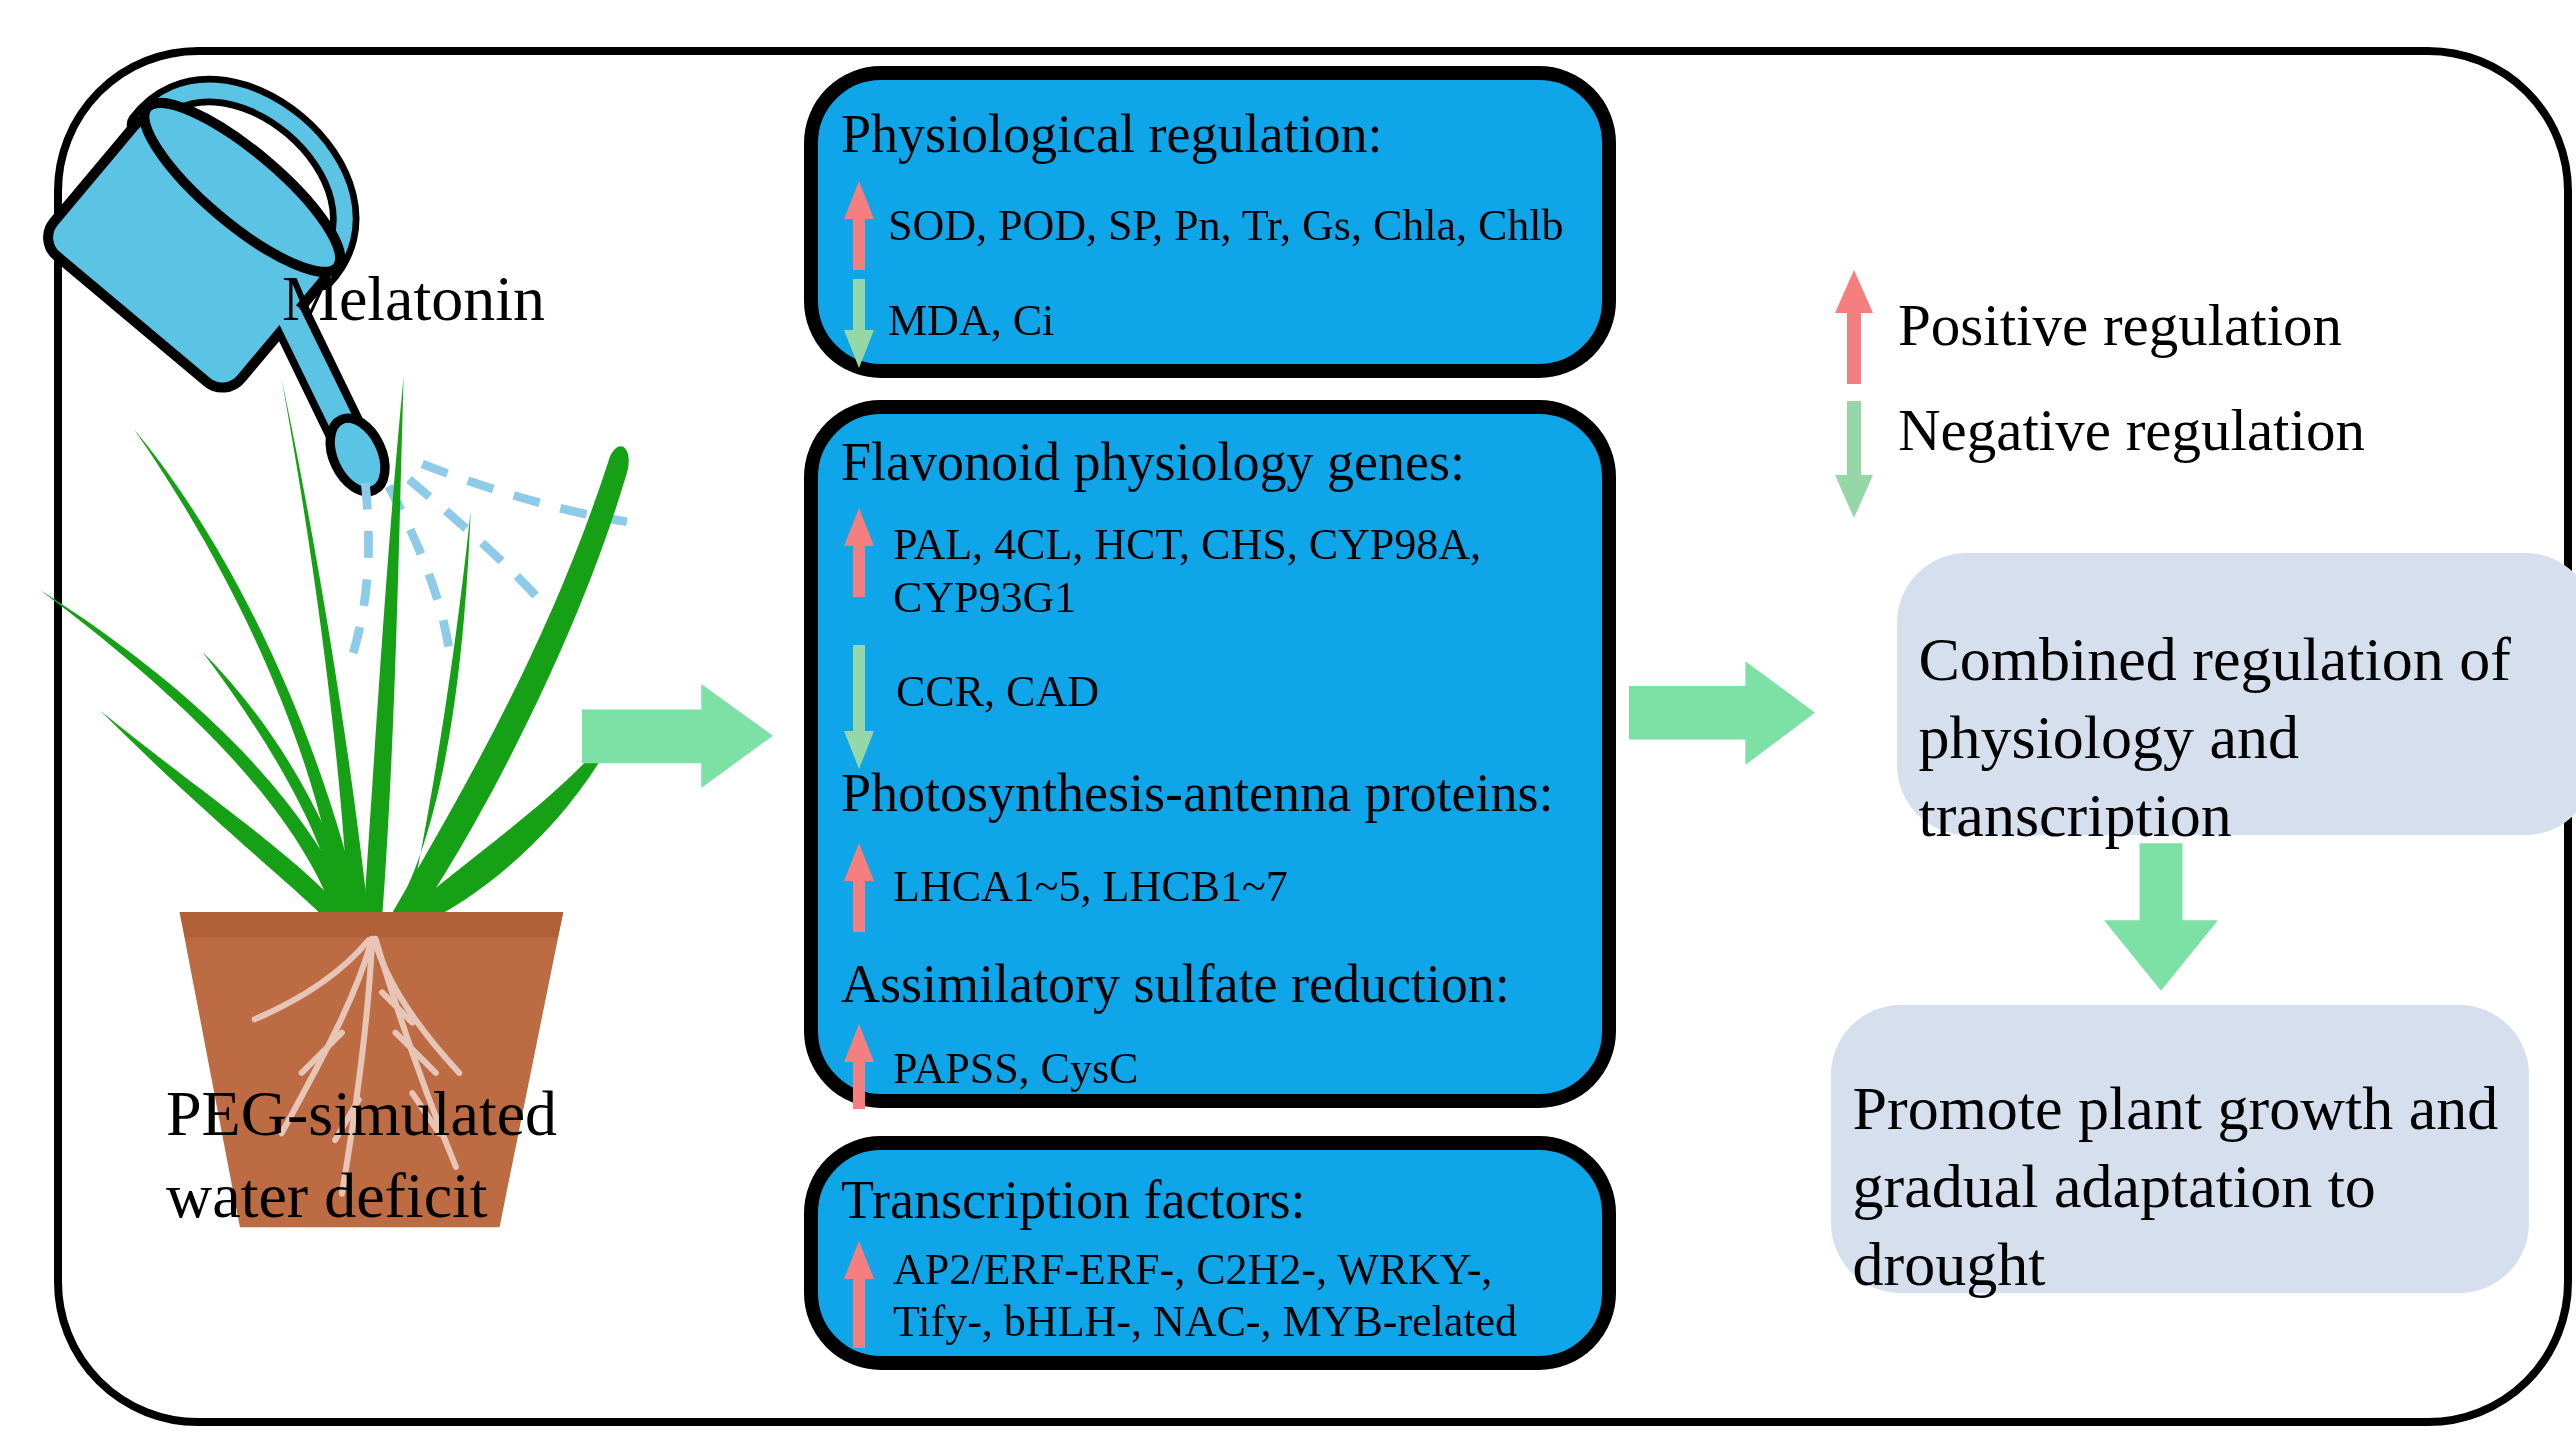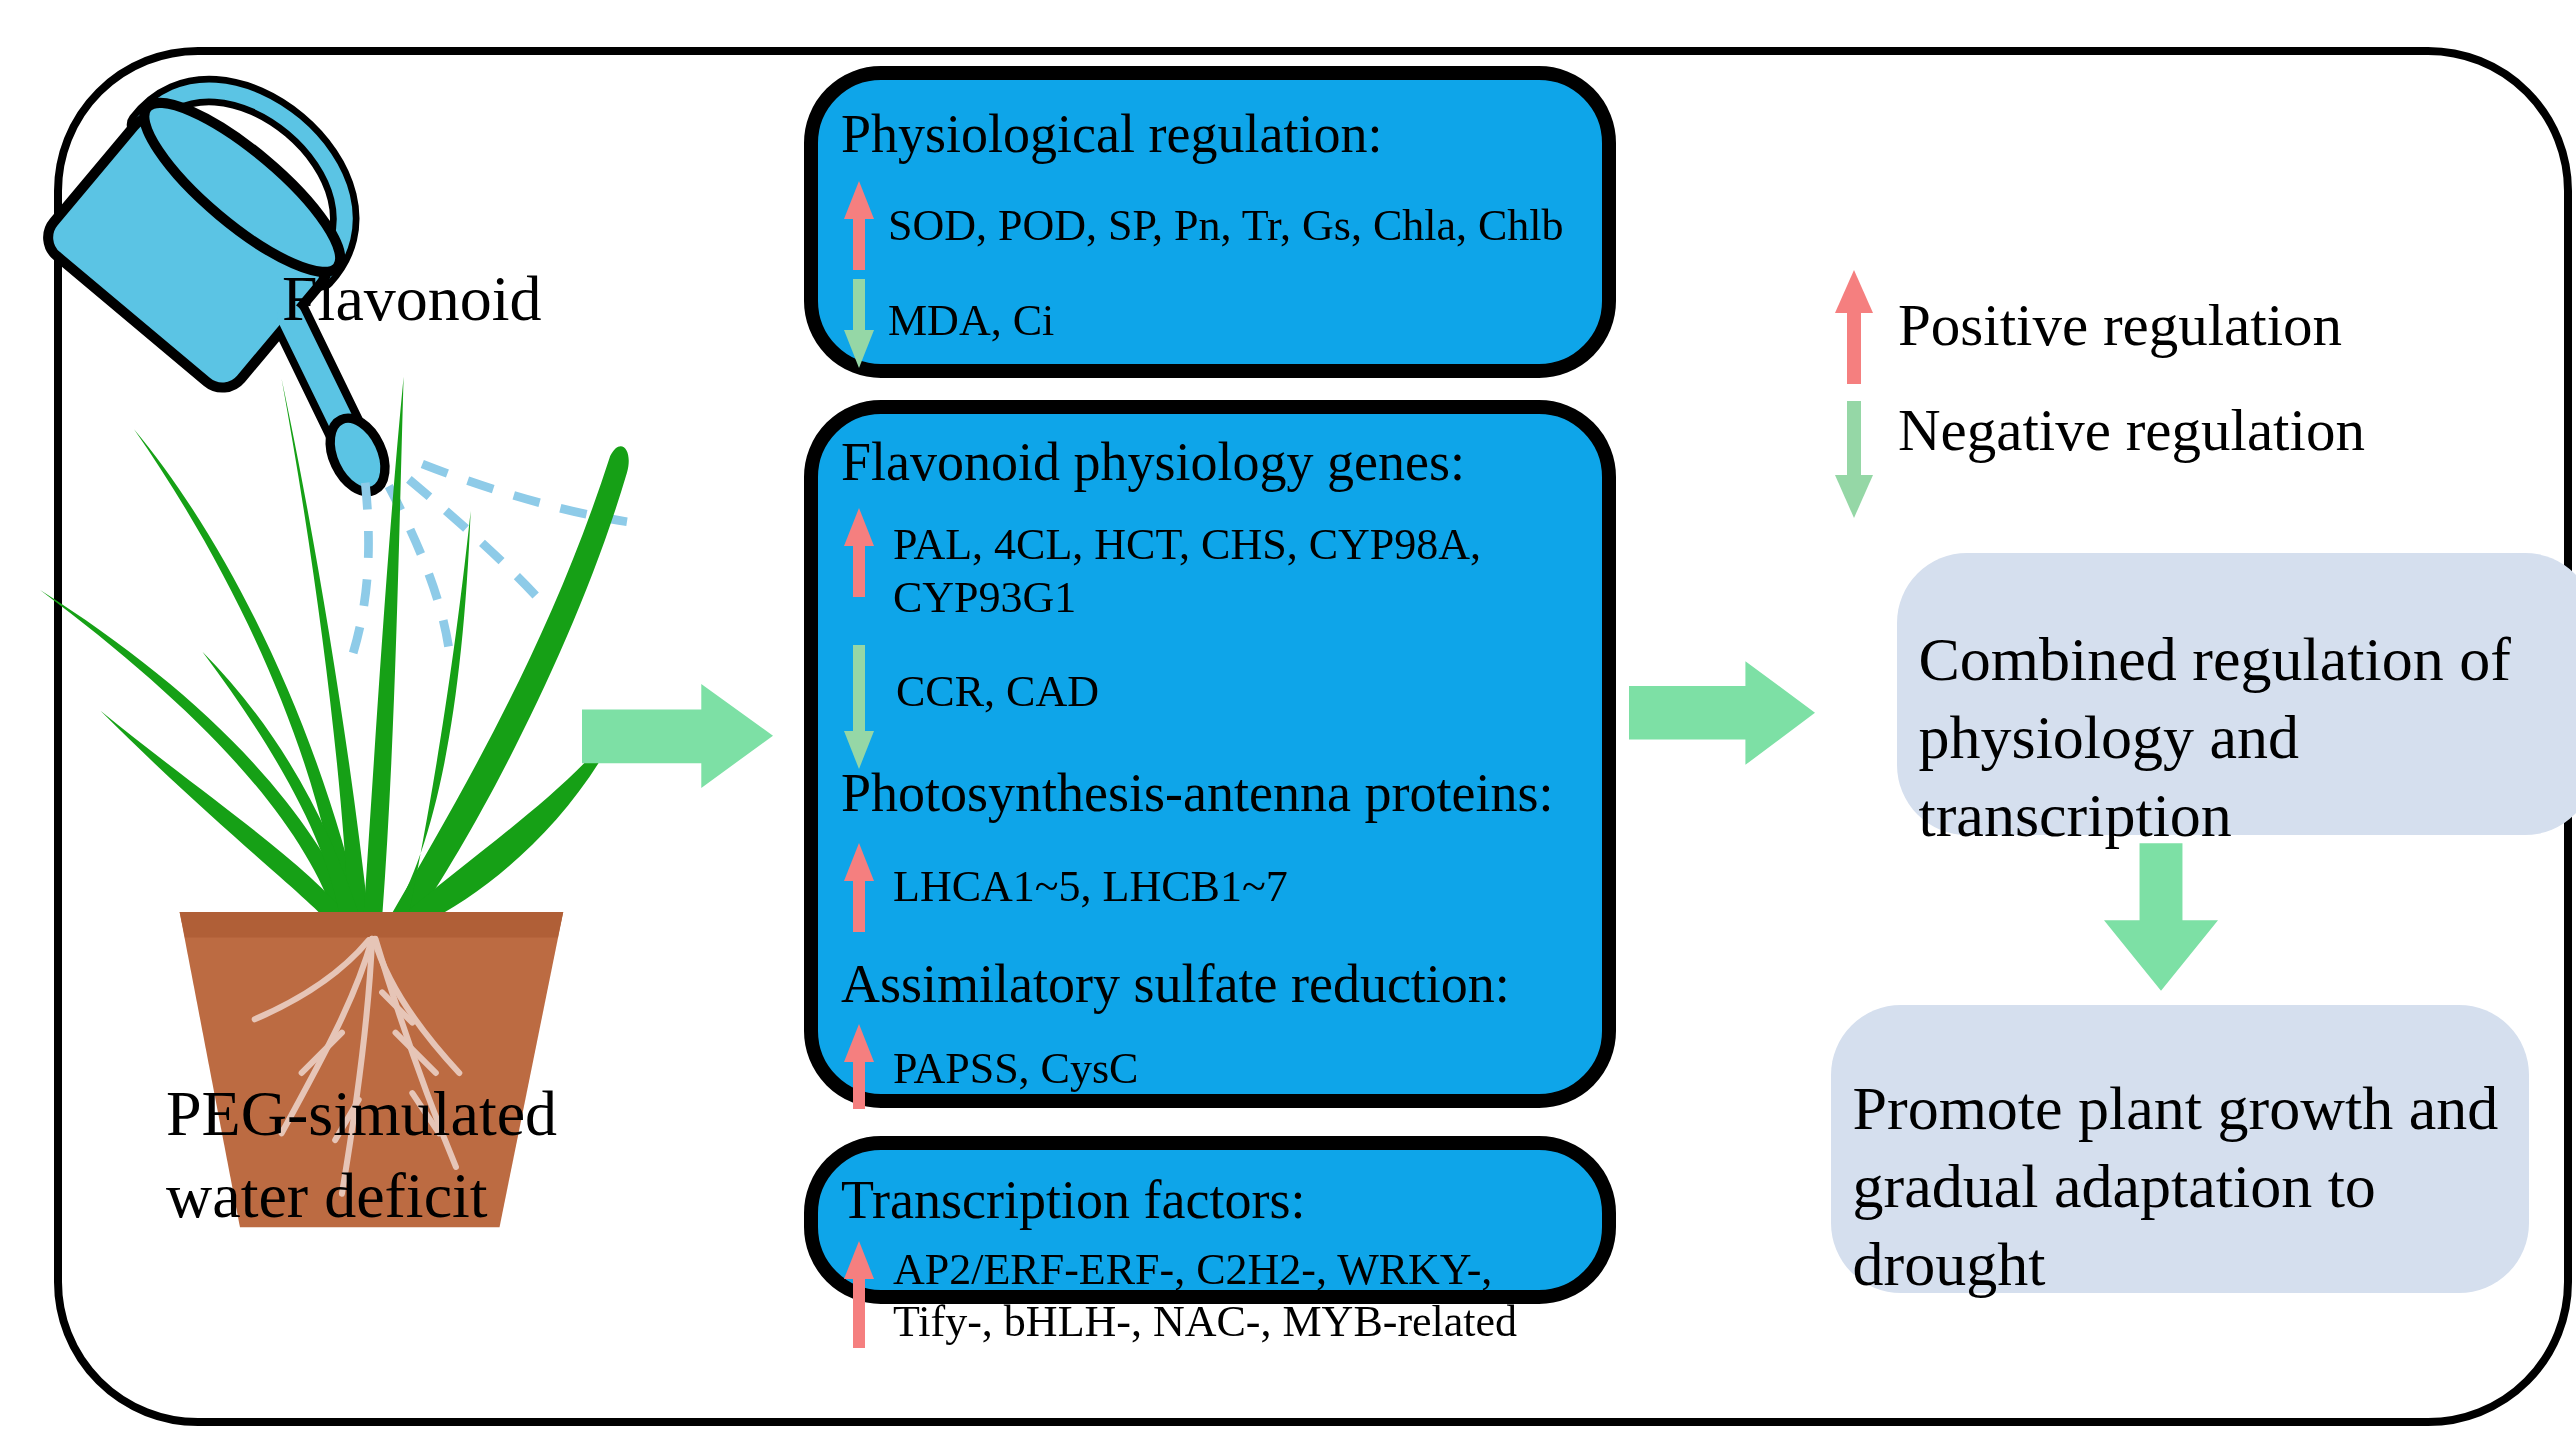--- a/index.html
+++ b/index.html
@@ -50,21 +50,21 @@
     </g>
     <g fill="none" style="stroke:var(--spray-blue)" stroke-width="13" stroke-dasharray="40 32">
       <path d="M525,700 C535,800 530,880 505,960"></path>
       <path d="M560,705 C610,800 640,880 650,950"></path>
       <path d="M590,695 C680,770 745,830 790,880"></path>
       <path d="M610,672 C720,715 830,745 915,758"></path>
     </g>
   </svg>
 
   <div class="row mel big">
-    <span>Flavonoid</span>
+    <span>Melatonin</span>
   </div>
 
   <svg style="left:20px;top:362px;" width="617" height="872" viewBox="0 0 920 1300">
     <g style="fill:var(--leaf-green)">
       <path d="M505,832 C420,640 250,480 30,340 C270,520 420,680 472,834 Z"></path>
       <path d="M510,830 C450,560 320,280 170,100 C330,330 450,600 478,832 Z"></path>
       <path d="M520,828 C490,560 440,260 390,25 C440,300 480,600 490,830 Z"></path>
       <path d="M540,828 C560,560 565,260 572,22 C545,300 528,600 512,830 Z"></path>
       <path d="M550,830 C660,640 790,420 880,140 C895,110 915,130 905,165 C830,420 680,700 588,833 Z"></path>
       <path d="M560,834 C680,730 820,640 900,530 C830,680 700,790 600,838 Z"></path>
@@ -159,21 +159,21 @@
     </div>
     <div class="varrow up-pos" style="left:25.5px;top:610px;width:31px;height:85px;">
       <div class="head"></div>
         <div class="stem"></div>
     </div>
     <div class="row t" style="left:75px;top:621px;">
       <span>PAPSS, CysC</span>
     </div>
   </div>
 
-  <div class="bbox" style="left:804px;top:1136px;width:812px;height:168px;">
+  <div class="bbox" style="left:804px;top:1136px;width:812px;height:234px;">
     <div class="row h" style="left:23px;top:16px;">
       <span>Transcription factors:</span>
     </div>
     <div class="varrow up-pos" style="left:25.5px;top:91px;width:31px;height:107px;">
       <div class="head"></div>
         <div class="stem"></div>
     </div>
     <div class="row t" style="left:75px;top:86px;">
       <span>AP2/ERF-ERF-, C2H2-, WRKY-,</span>
     </div>

